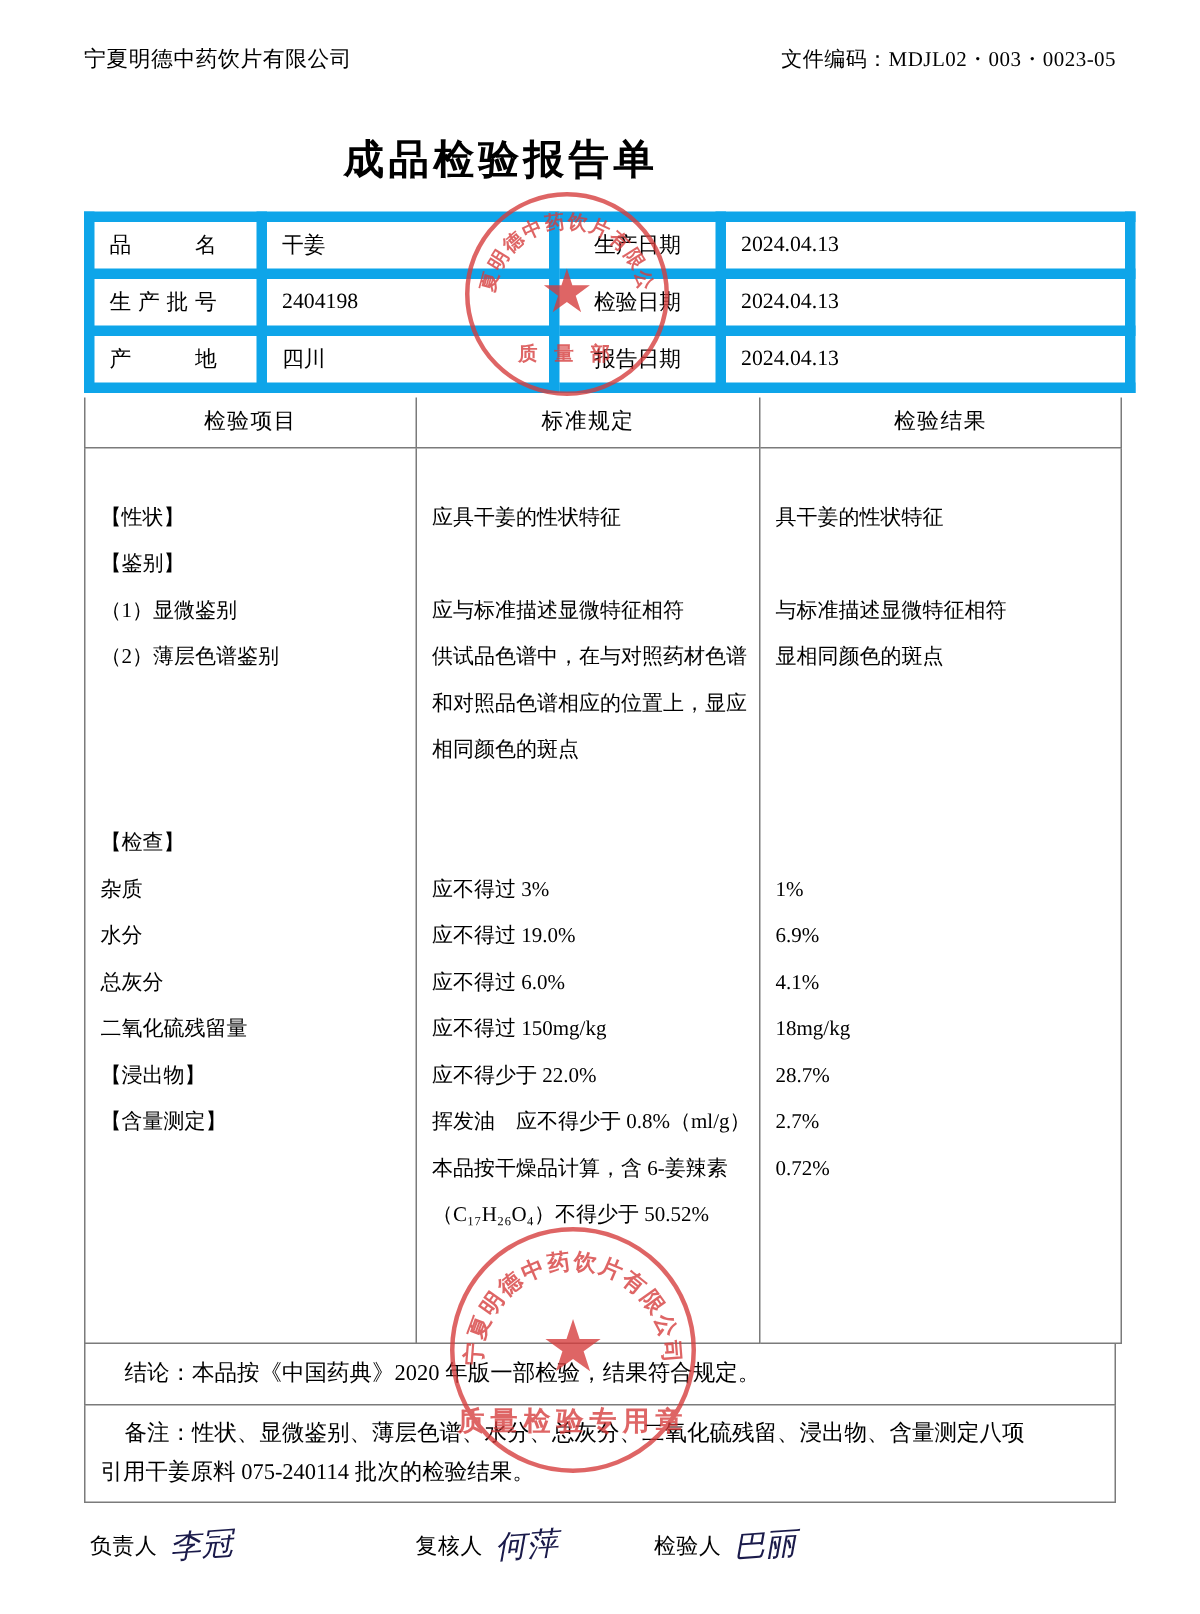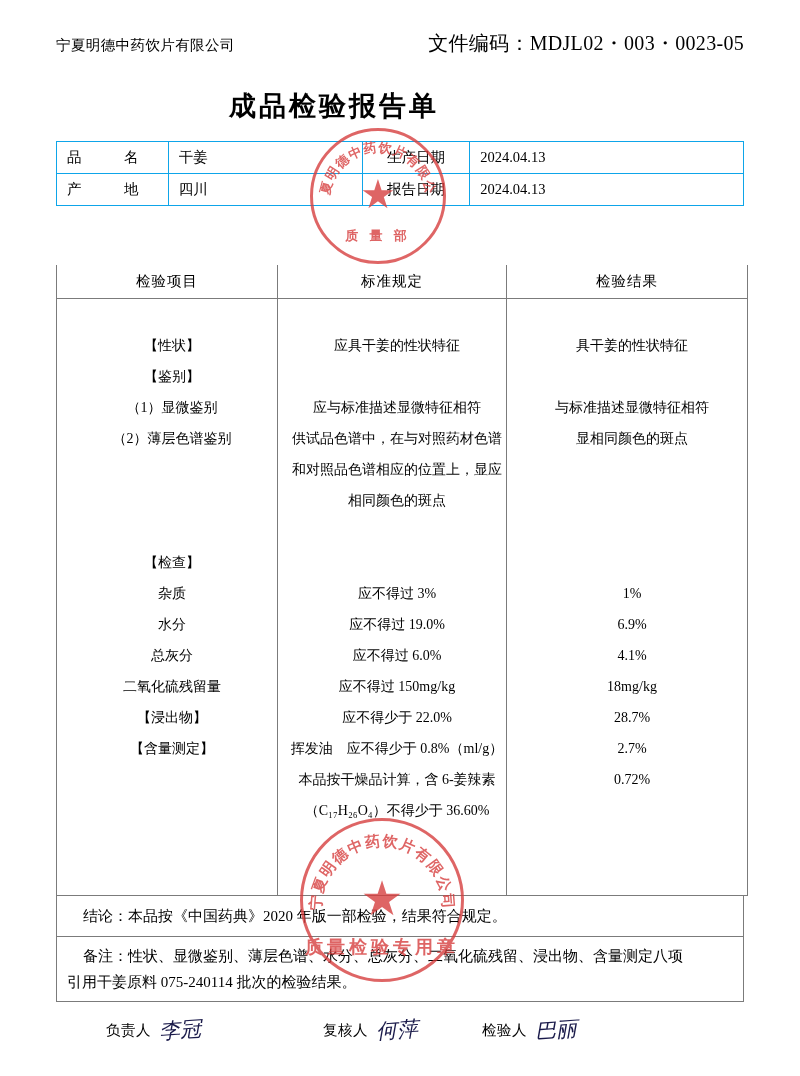--- a/index.html
+++ b/index.html
@@ -31,21 +31,21 @@
     justify-content: space-between;
     align-items: baseline;
     font-size: 14.5px;
     letter-spacing: 0.4px;
   }
   .company-name {
     font-family: "Liberation Serif", "DejaVu Serif", serif;
     font-size: 14.5px;
   }
   .doc-code {
-    font-size: 20px;
+    font-size: 14px;
     letter-spacing: 0.3px;
   }
   .title {
     position: absolute;
     top: 88px;
     left: 0;
     width: 668px;
     text-align: center;
     font-size: 27px;
     font-weight: bold;
@@ -54,21 +54,21 @@
   }
   .main-table {
     position: absolute;
     top: 141px;
     left: 56px;
     width: 688px;
     border-collapse: collapse;
     table-layout: fixed;
   }
   .main-table td {
-    border: 1px solid #0ea5e9;
+    border: 7px solid #0ea5e9;
     font-size: 14.5px;
     padding: 0 10px;
     height: 31px;
     vertical-align: middle;
   }
   .label-cell {
     width: 88px;
     text-align: left;
     letter-spacing: 0.5px;
   }
@@ -112,21 +112,20 @@
   .colhead {
     height: 33px;
     line-height: 33px;
     text-align: center;
     font-size: 14.5px;
     letter-spacing: 1px;
   }
   .body-cell {
     height: 596px;
     position: relative;
-    text-align: center;
   }
   .line {
     font-size: 14px;
     line-height: 31px;
     padding-left: 10px;
     white-space: nowrap;
   }
   .pad-top { height: 31px; }
   .conclusion-table {
     position: absolute;
@@ -148,21 +147,20 @@
   }
   .sig-row {
     position: absolute;
     top: 1005px;
     left: 56px;
     width: 688px;
     height: 50px;
     display: flex;
     align-items: center;
     font-size: 14.5px;
-    margin-left: 46px;
   }
   .sig-block {
     display: flex;
     align-items: center;
     white-space: nowrap;
   }
   .sig-block .lbl { letter-spacing: 0.5px; }
   .sig-name {
     font-family: "DejaVu Serif", serif;
     font-style: italic;
@@ -236,20 +234,26 @@
   </div>
 
   <div class="title">成品检验报告单</div>
 
   <table class="main-table">
     <tbody>
         <tr>
       <td class="label-cell"><span class="lbl-spread">品　　名</span></td>
       <td class="val-cell">干姜</td>
       <td class="label-cell2">生产日期</td>
+      <td class="val-cell2">2024.04.13</td>
+    </tr>
+    <tr>
+      <td class="label-cell"><span class="lbl-spread">生产批号</span></td>
+      <td class="val-cell">2404198</td>
+      <td class="label-cell2">检验日期</td>
       <td class="val-cell2">2024.04.13</td>
     </tr>
     <tr>
       <td class="label-cell"><span class="lbl-spread">产　　地</span></td>
       <td class="val-cell">四川</td>
       <td class="label-cell2">报告日期</td>
       <td class="val-cell2">2024.04.13</td>
     </tr>
   </tbody>
     </table>
@@ -295,21 +299,21 @@
         <div class="line">相同颜色的斑点</div>
         <div class="line">&nbsp;</div>
         <div class="line">&nbsp;</div>
         <div class="line">应不得过 3%</div>
         <div class="line">应不得过 19.0%</div>
         <div class="line">应不得过 6.0%</div>
         <div class="line">应不得过 150mg/kg</div>
         <div class="line">应不得少于 22.0%</div>
         <div class="line">挥发油　应不得少于 0.8%（ml/g）</div>
         <div class="line">本品按干燥品计算，含 6-姜辣素</div>
-        <div class="line">（C₁₇H₂₆O₄）不得少于 36.60%</div>
+        <div class="line">（C₁₇H₂₆O₄）不得少于 50.52%</div>
       </td>
       <td class="body-cell">
         <div class="pad-top"></div>
         <div class="line">具干姜的性状特征</div>
         <div class="line">&nbsp;</div>
         <div class="line">与标准描述显微特征相符</div>
         <div class="line">显相同颜色的斑点</div>
         <div class="line">&nbsp;</div>
         <div class="line">&nbsp;</div>
         <div class="line">&nbsp;</div>

